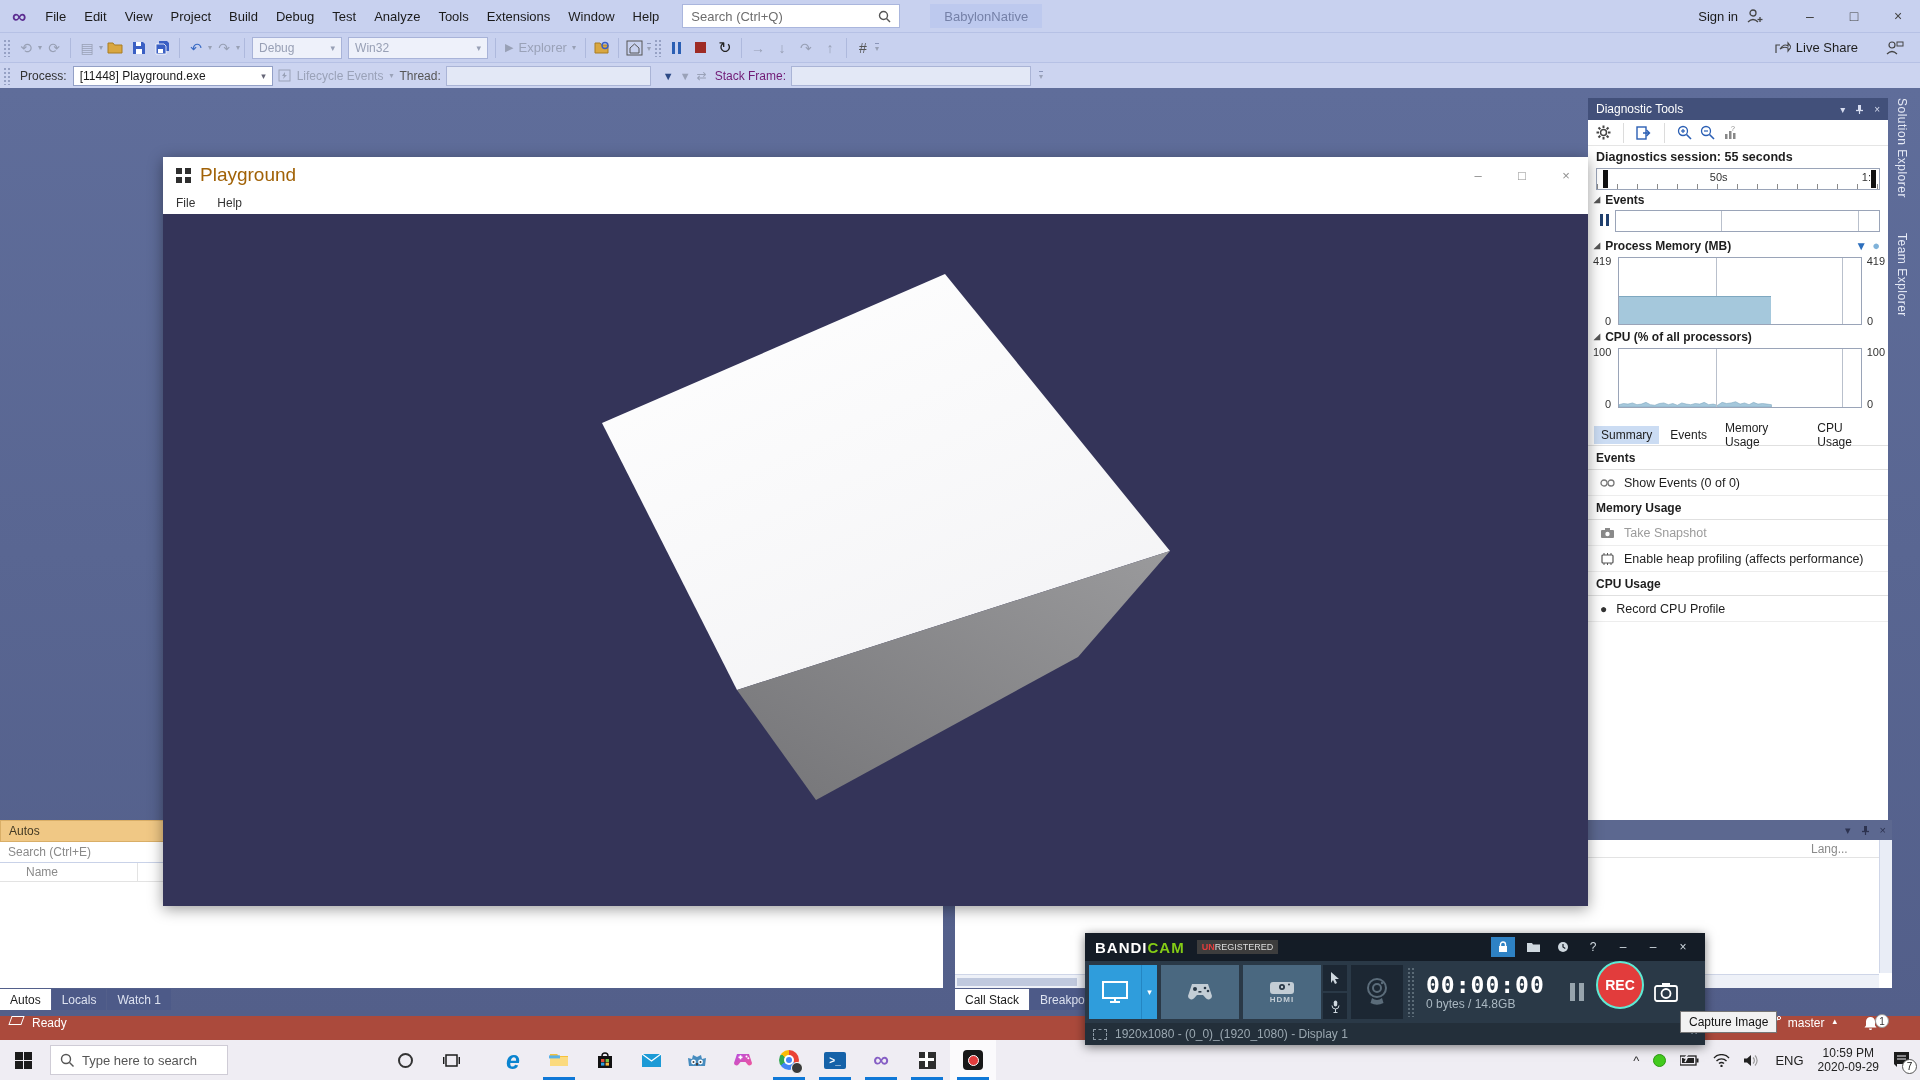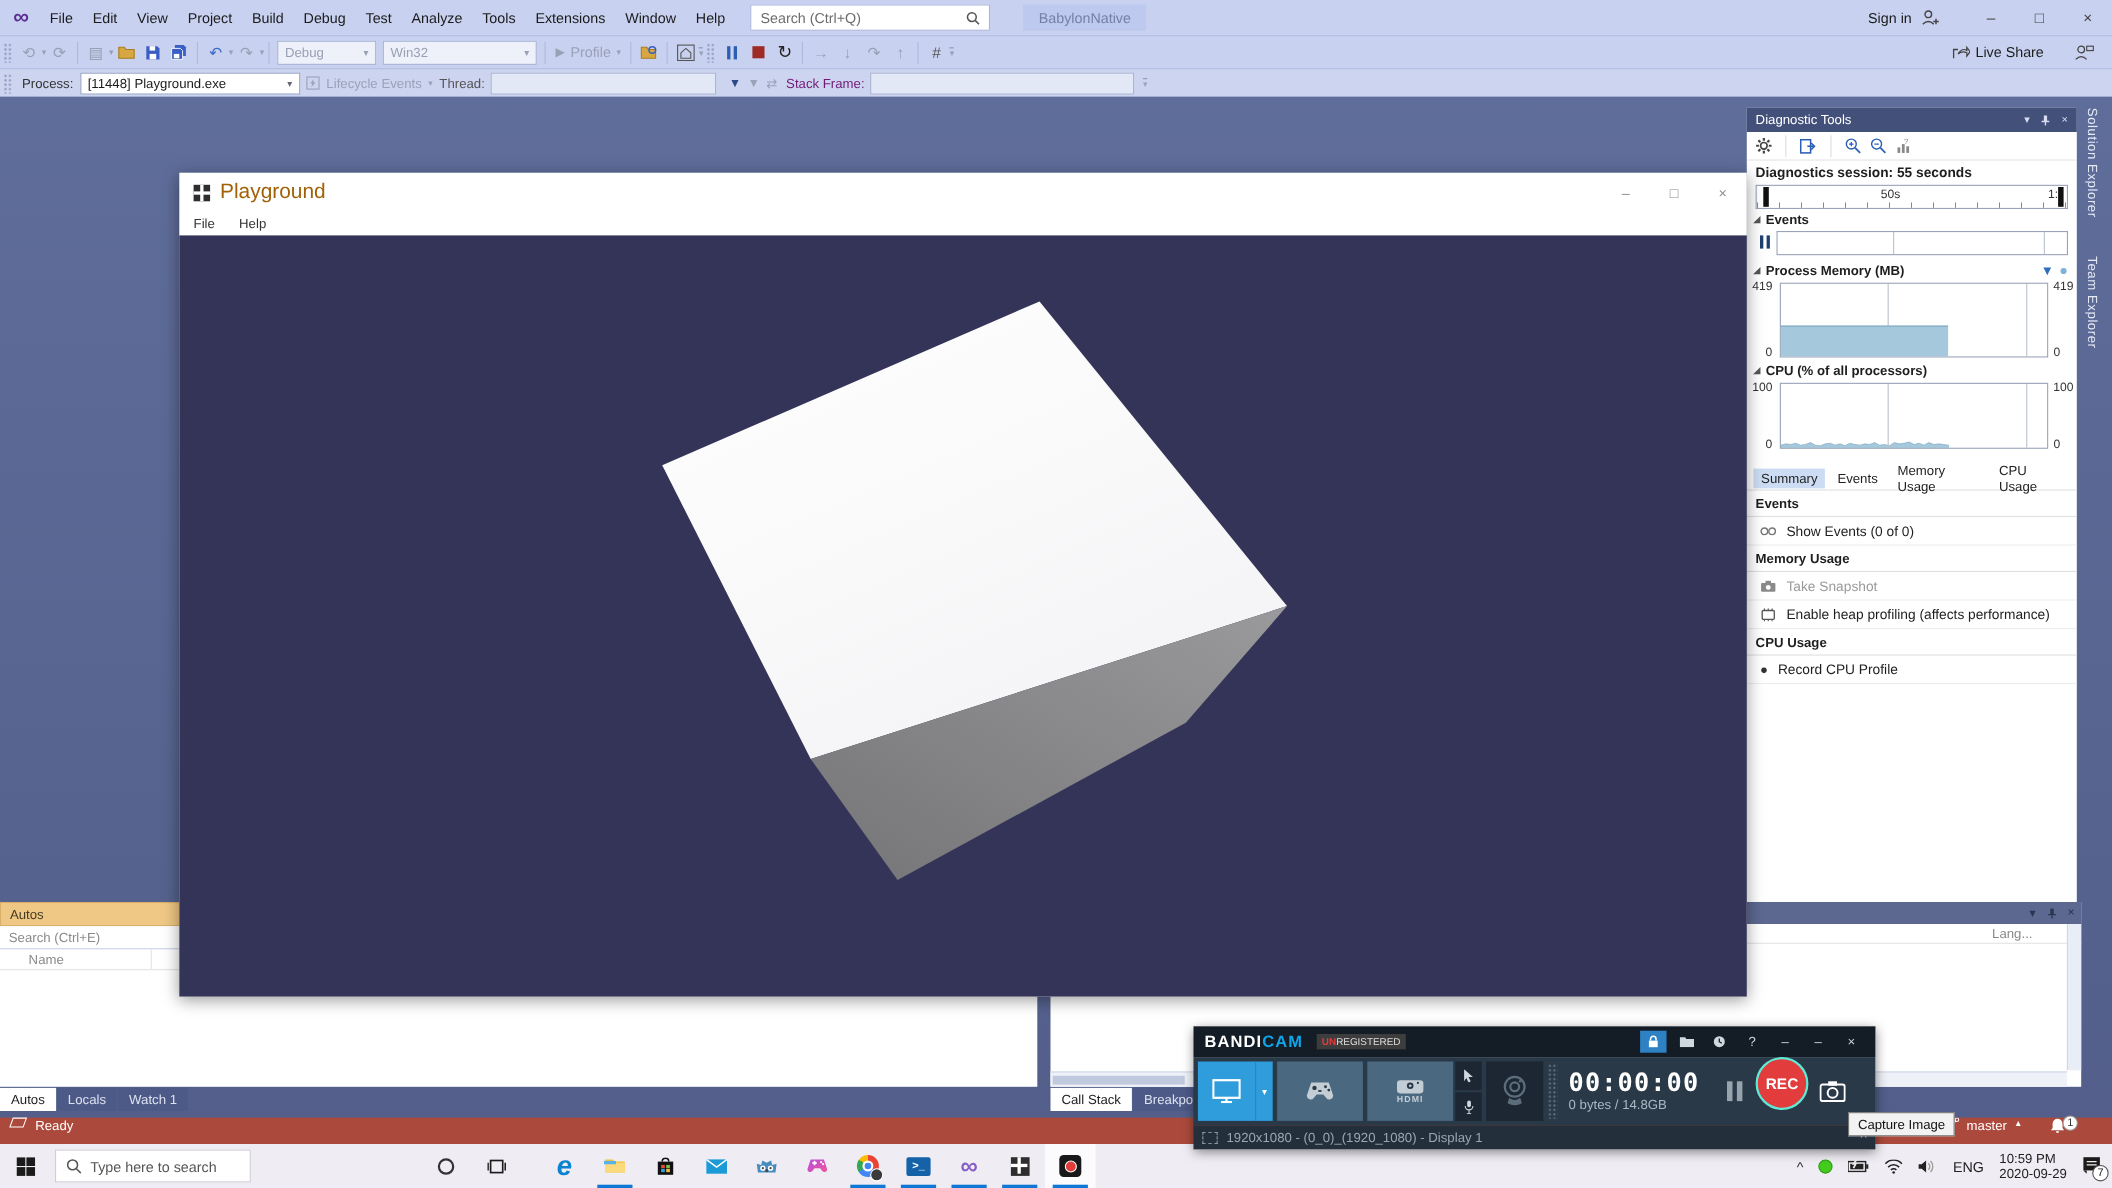--- a/index.html
+++ b/index.html
@@ -89,26 +89,26 @@
   
   .statusbar{position:absolute;left:0;top:1016px;width:1920px;height:24px;background:#ab4a3c;color:#fff;display:flex;align-items:flex-start;font-size:12px;z-index:15}
   .ready-ic{width:13px;height:9px;border:1px solid #fff;transform:skewX(-20deg);margin:0 9px 0 10px}
   
   .taskbar{position:absolute;left:0;top:1040px;width:1920px;height:40px;background:#efedf3;display:flex;align-items:center;z-index:20}
   .tk{height:40px;display:flex;align-items:center;justify-content:center;position:relative}
   .tk.und:after{content:"";position:absolute;bottom:0;left:7px;right:7px;height:3px;background:#0f78d7}
   .tk.active{background:#fbfafc}
   .tsearch{width:178px;height:30px;background:#fff;border:1px solid #cfccd6;display:flex;align-items:center;gap:8px;padding:0 9px;color:#555;font-size:13px;margin-left:4px}
   .tray{margin-left:auto;display:flex;align-items:center;gap:14px;padding-right:10px;color:#222}
-  .dt{font-size:12px;text-align:left;line-height:14px}
+  .dt{font-size:12px;text-align:center;line-height:14px}
   
   .bandi{position:absolute;left:1085px;top:933px;width:620px;height:112px;z-index:30;box-shadow:0 2px 10px rgba(0,0,0,.5)}
   .bandi-title{height:28px;background:#141c26;display:flex;align-items:center;padding:0 10px;gap:6px}
   .brand{font-weight:bold;font-size:15px;letter-spacing:1px;color:#fff}
-  .brand b{color:#0ea5e9}
+  .brand b{color:#84cc16}
   .unreg{background:#3d3d3d;font-size:9px;padding:2px 5px;color:#ddd;margin-left:6px}
   .unreg b{color:#e23c3c}
   .bti{width:24px;height:20px;display:flex;align-items:center;justify-content:center;color:#cfd8df;font-size:12px}
   .bti.lock{background:#2e82c4}
   .bandi-main{height:62px;background:#2a3947;display:flex;align-items:stretch}
   .bigbtn{margin:4px 0 4px 4px;background:#4a6880;display:flex;align-items:center;justify-content:center;flex-direction:column;color:#c3cdd5}
   .bigbtn.sel{background:#2f9ddc;color:#fff}
   .chevstrip{margin:4px 0;width:16px;background:#2f9ddc;border-left:1px solid #2486c2;display:flex;align-items:center;justify-content:center;color:#fff;font-size:9px}
   .smcells{display:flex;flex-direction:column;margin:4px 2px;gap:2px}
   .smcell{width:24px;flex:1;background:#1c2733;display:flex;align-items:center;justify-content:center}
@@ -198,21 +198,21 @@
       <span>Debug</span>
       <span class="arr">▾</span>
     </div>
   <div class="ddl" style="width:140px">
       <span>Win32</span>
       <span class="arr">▾</span>
     </div>
   <div class="vsep"></div>
   <div class="flex" style="gap:5px;padding:0 5px">
     <span class="grayic" style="font-size:11px">▶</span>
-    <span class="dis">Profile</span>
+    <span class="dis">Explorer</span>
     <span class="grayic" style="font-size:8px">▾</span>
   </div>
   <div class="vsep"></div>
   <div class="tbi">
       <svg width="16" height="14" viewBox="0 0 16 14">
         <path d="M1 2 h5 l1.5 2 H14 v8 H1 z" fill="#d9a741" stroke="#a97d22"></path>
         <circle cx="11" cy="4.5" r="3" fill="none" stroke="#3a5fc4" stroke-width="1.4"></circle>
       </svg>
     </div>
   <div class="vsep"></div>

